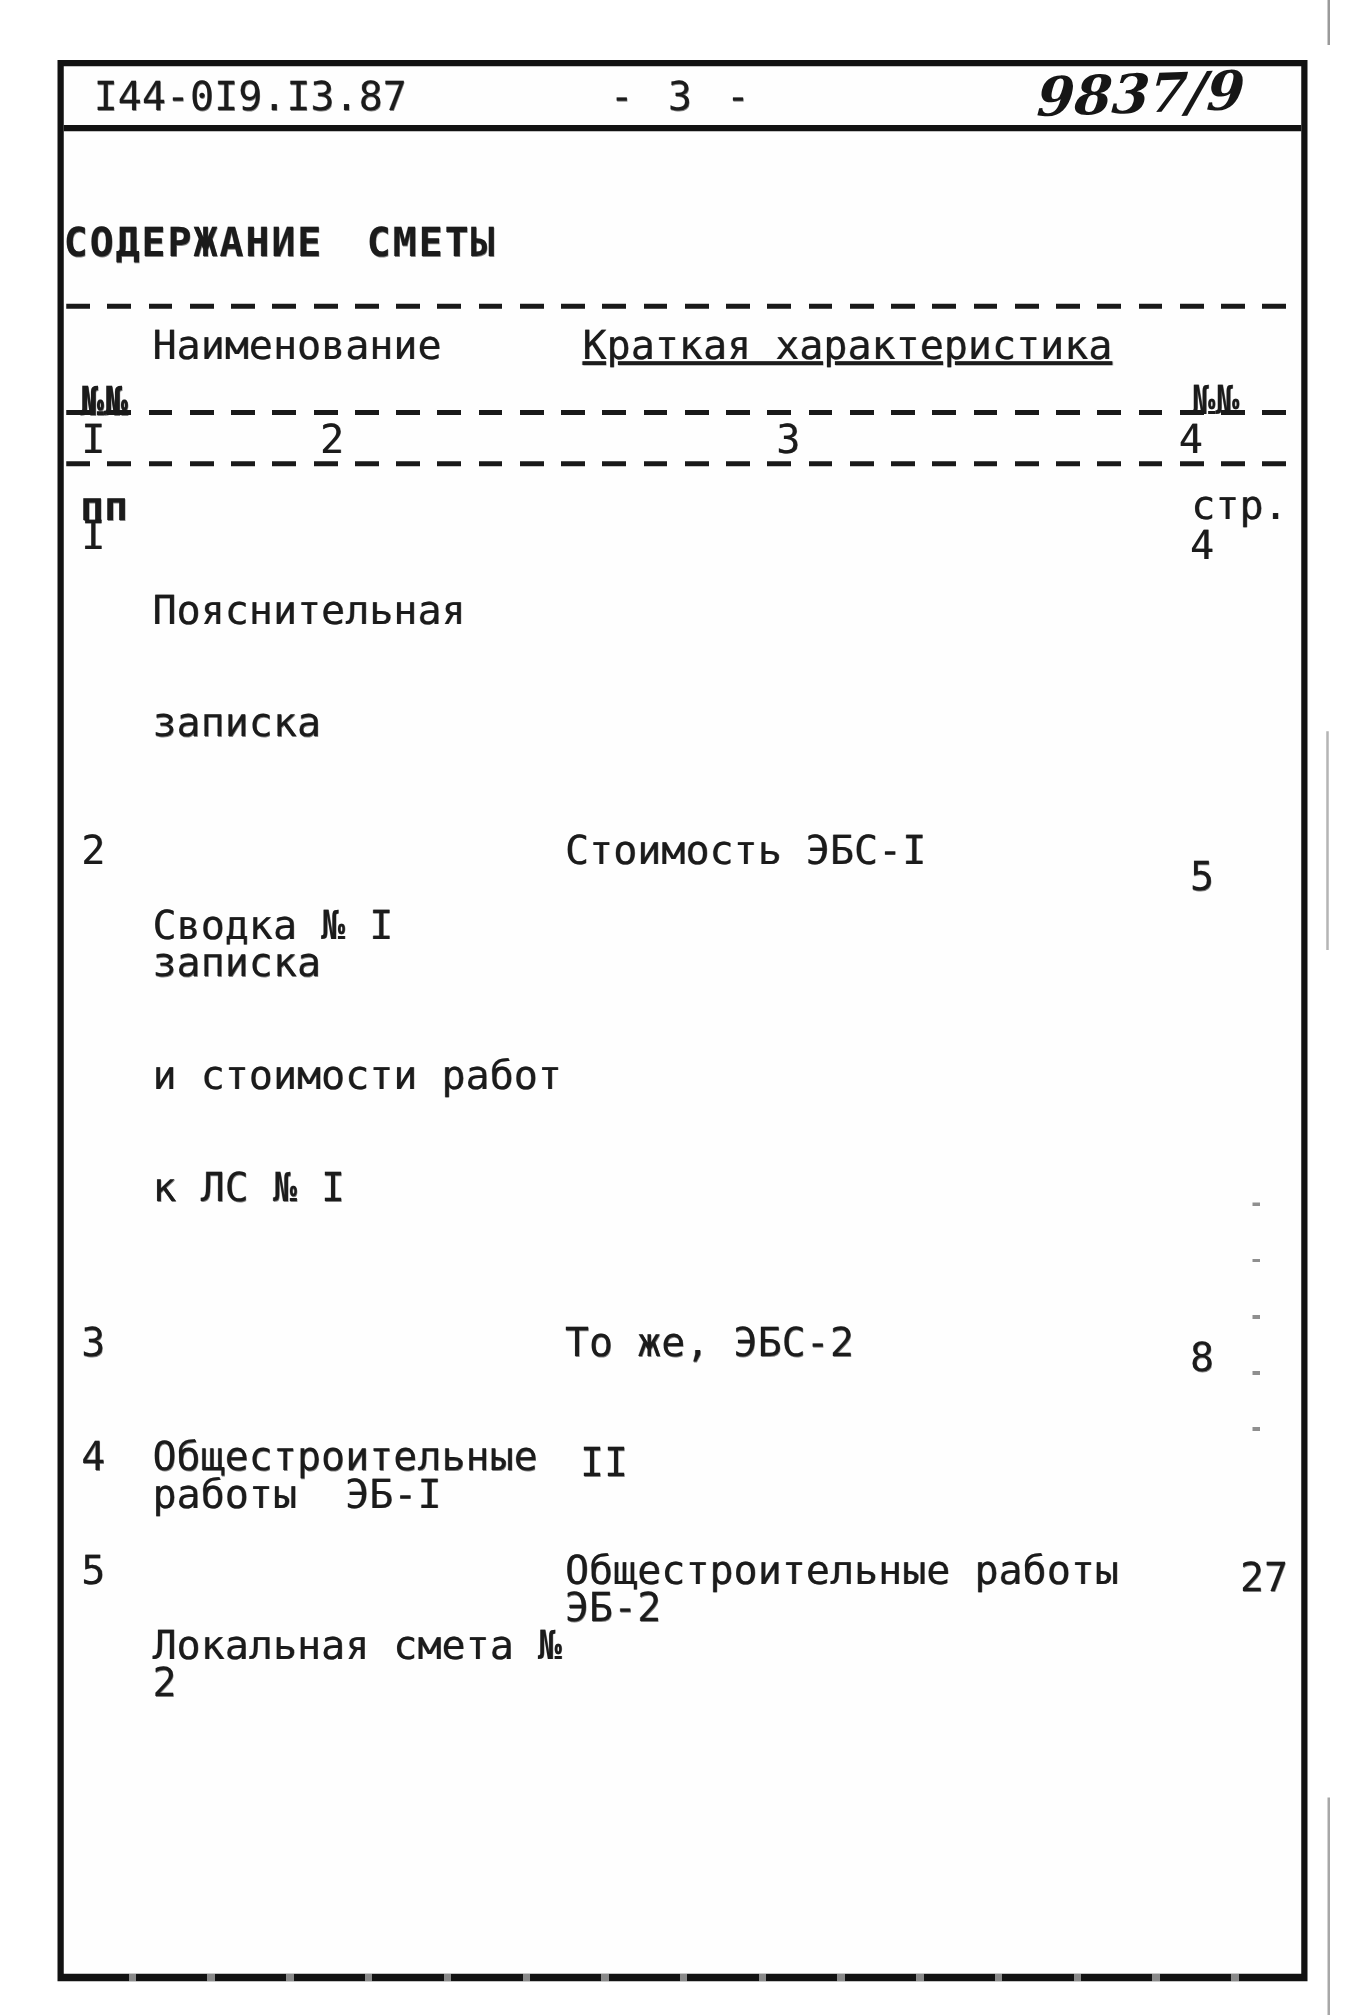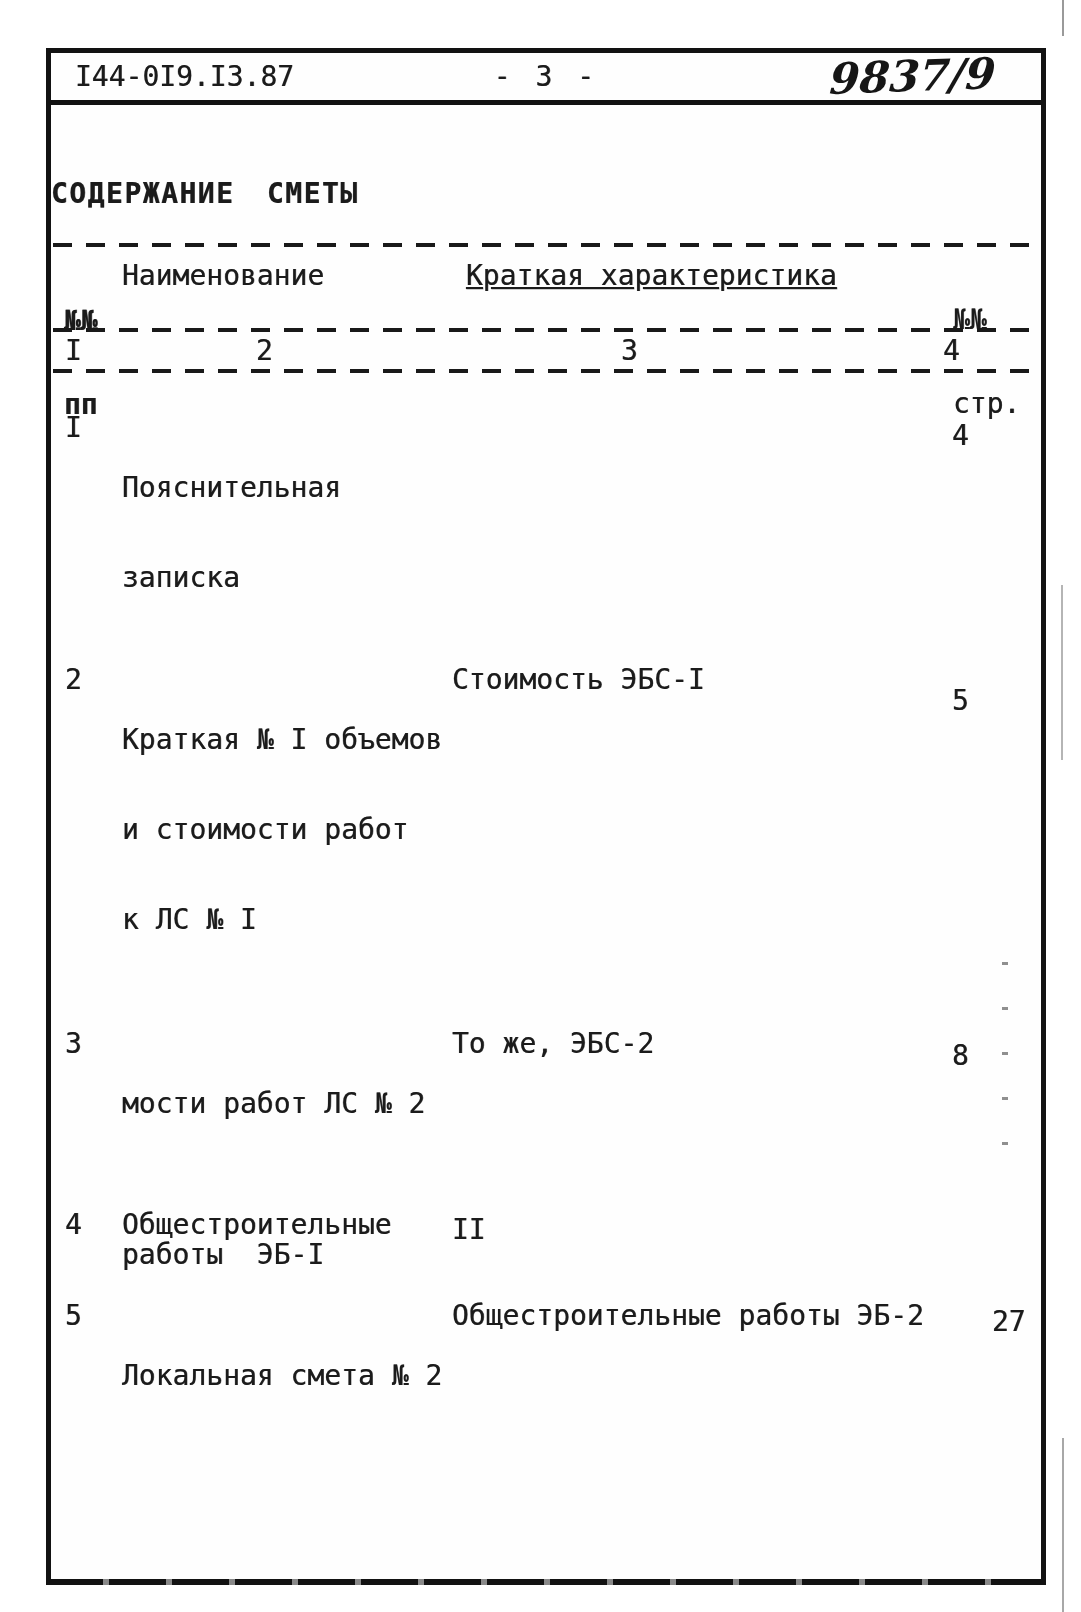--- a/index.html
+++ b/index.html
@@ -6,21 +6,21 @@
   body{
     width:1081px;height:1612px;position:relative;background:#ffffff;
     font-family:"DejaVu Sans Mono","Liberation Mono",monospace;
     color:#1b1b1b;overflow:hidden;
   }
   .frame{
     position:absolute;left:46px;top:48px;width:990px;height:1526px;
     border:5px solid #121212;border-bottom-width:6px;background:#fefefe;
   }
   .tw{ 
-    font-size:28px;line-height:30px;
+    font-size:32px;line-height:30px;
     text-shadow:0.4px 0.4px 0 rgba(25,25,25,.55), -0.3px 0 0 rgba(25,25,25,.3);
     white-space:pre-wrap;
   }
   
   .hdr{
     position:absolute;left:0;top:0;right:0;height:47px;
     border-bottom:5px solid #121212;display:flex;align-items:center;
   }
   .hdr .code{margin-left:24px;}
   .hdr .pgmark{position:absolute;left:0;right:0;text-align:center;letter-spacing:4px;}
@@ -58,21 +58,21 @@
   .toc-row .num{padding-left:14px;}
   .toc-row .page{align-self:start;}
   .toc-row:nth-child(2){margin-top:12px;}
   .toc-row:nth-child(3){margin-top:34px;}
   .toc-row:nth-child(4){margin-top:31px;}
   .toc-row:nth-child(5){margin-top:31px;}
   .toc-row:nth-child(6){margin-top:35px;}
   .toc-row:nth-child(1) .page{padding-top:8px;}
   .toc-row:nth-child(2) .page{padding-top:21px;}
   .toc-row:nth-child(3) .page{padding-top:12px;}
-  .toc-row:nth-child(4) .page{padding-top:5px;}
+  .toc-row:nth-child(4) .page{padding-top:5px;margin-left:12px;}
   .toc-row:nth-child(5) .page{padding-top:6px;margin-left:40px;}
   .toc-row:nth-child(6) .page{padding-top:35px;}
   
   .bb-rough{
     position:absolute;left:-5px;right:-5px;bottom:-6px;height:6px;
     background:repeating-linear-gradient(90deg,transparent 0 57px,rgba(255,255,255,.5) 57px 63px);
   }
   
   .art{position:absolute;background:#9a9a9a;}
   .art.v{width:2px;}
@@ -122,32 +122,31 @@
         <div>Пояснительная</div>
         <div>записка</div>
       </div>
       <div class="desc"></div>
       <div class="page">4</div>
     </div>
 
     <div class="toc-row tw">
       <div class="num">2</div>
       <div class="name">
-        <div>Краткая № I объемов</div>
+        <div>Сводка № I записка</div>
         <div>и стоимости работ</div>
         <div>к ЛС № I</div>
       </div>
       <div class="desc">Стоимость ЭБС-I</div>
       <div class="page">5</div>
     </div>
 
     <div class="toc-row tw">
       <div class="num">3</div>
       <div class="name">
-        <div>мости работ ЛС № 2</div>
       </div>
       <div class="desc">То же, ЭБС-2</div>
       <div class="page">8</div>
     </div>
 
     <div class="toc-row tw">
       <div class="num">4</div>
       <div class="desc">Общестроительные работы  ЭБ-I</div>
       <div class="page">II</div>
     </div>

